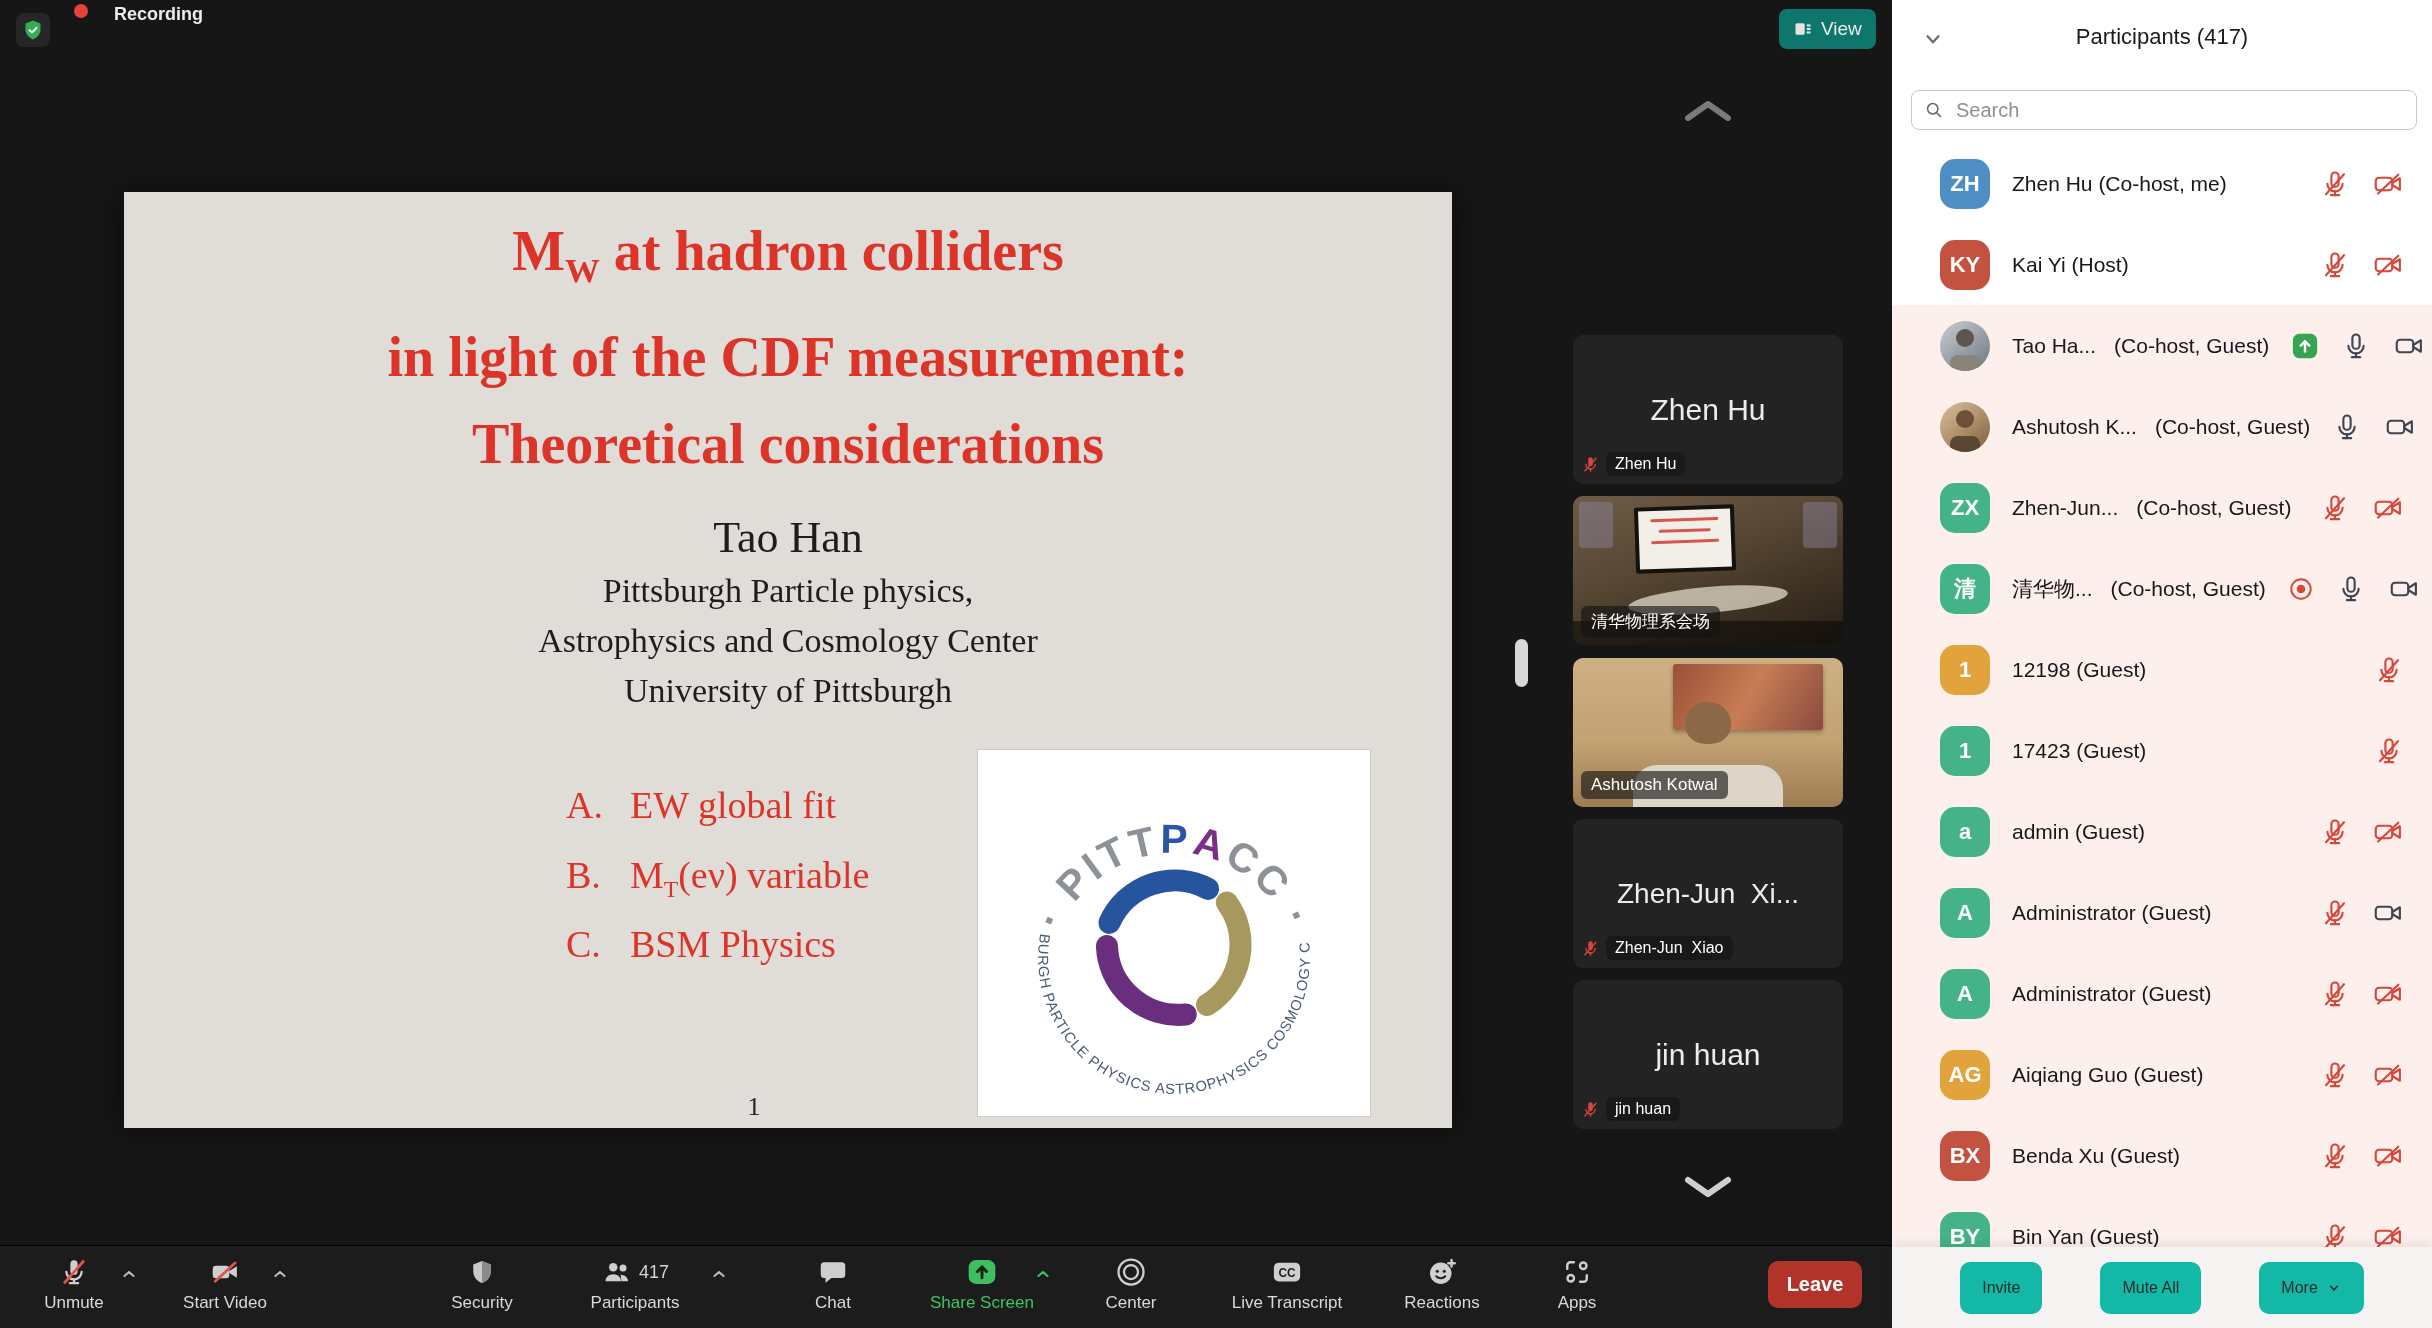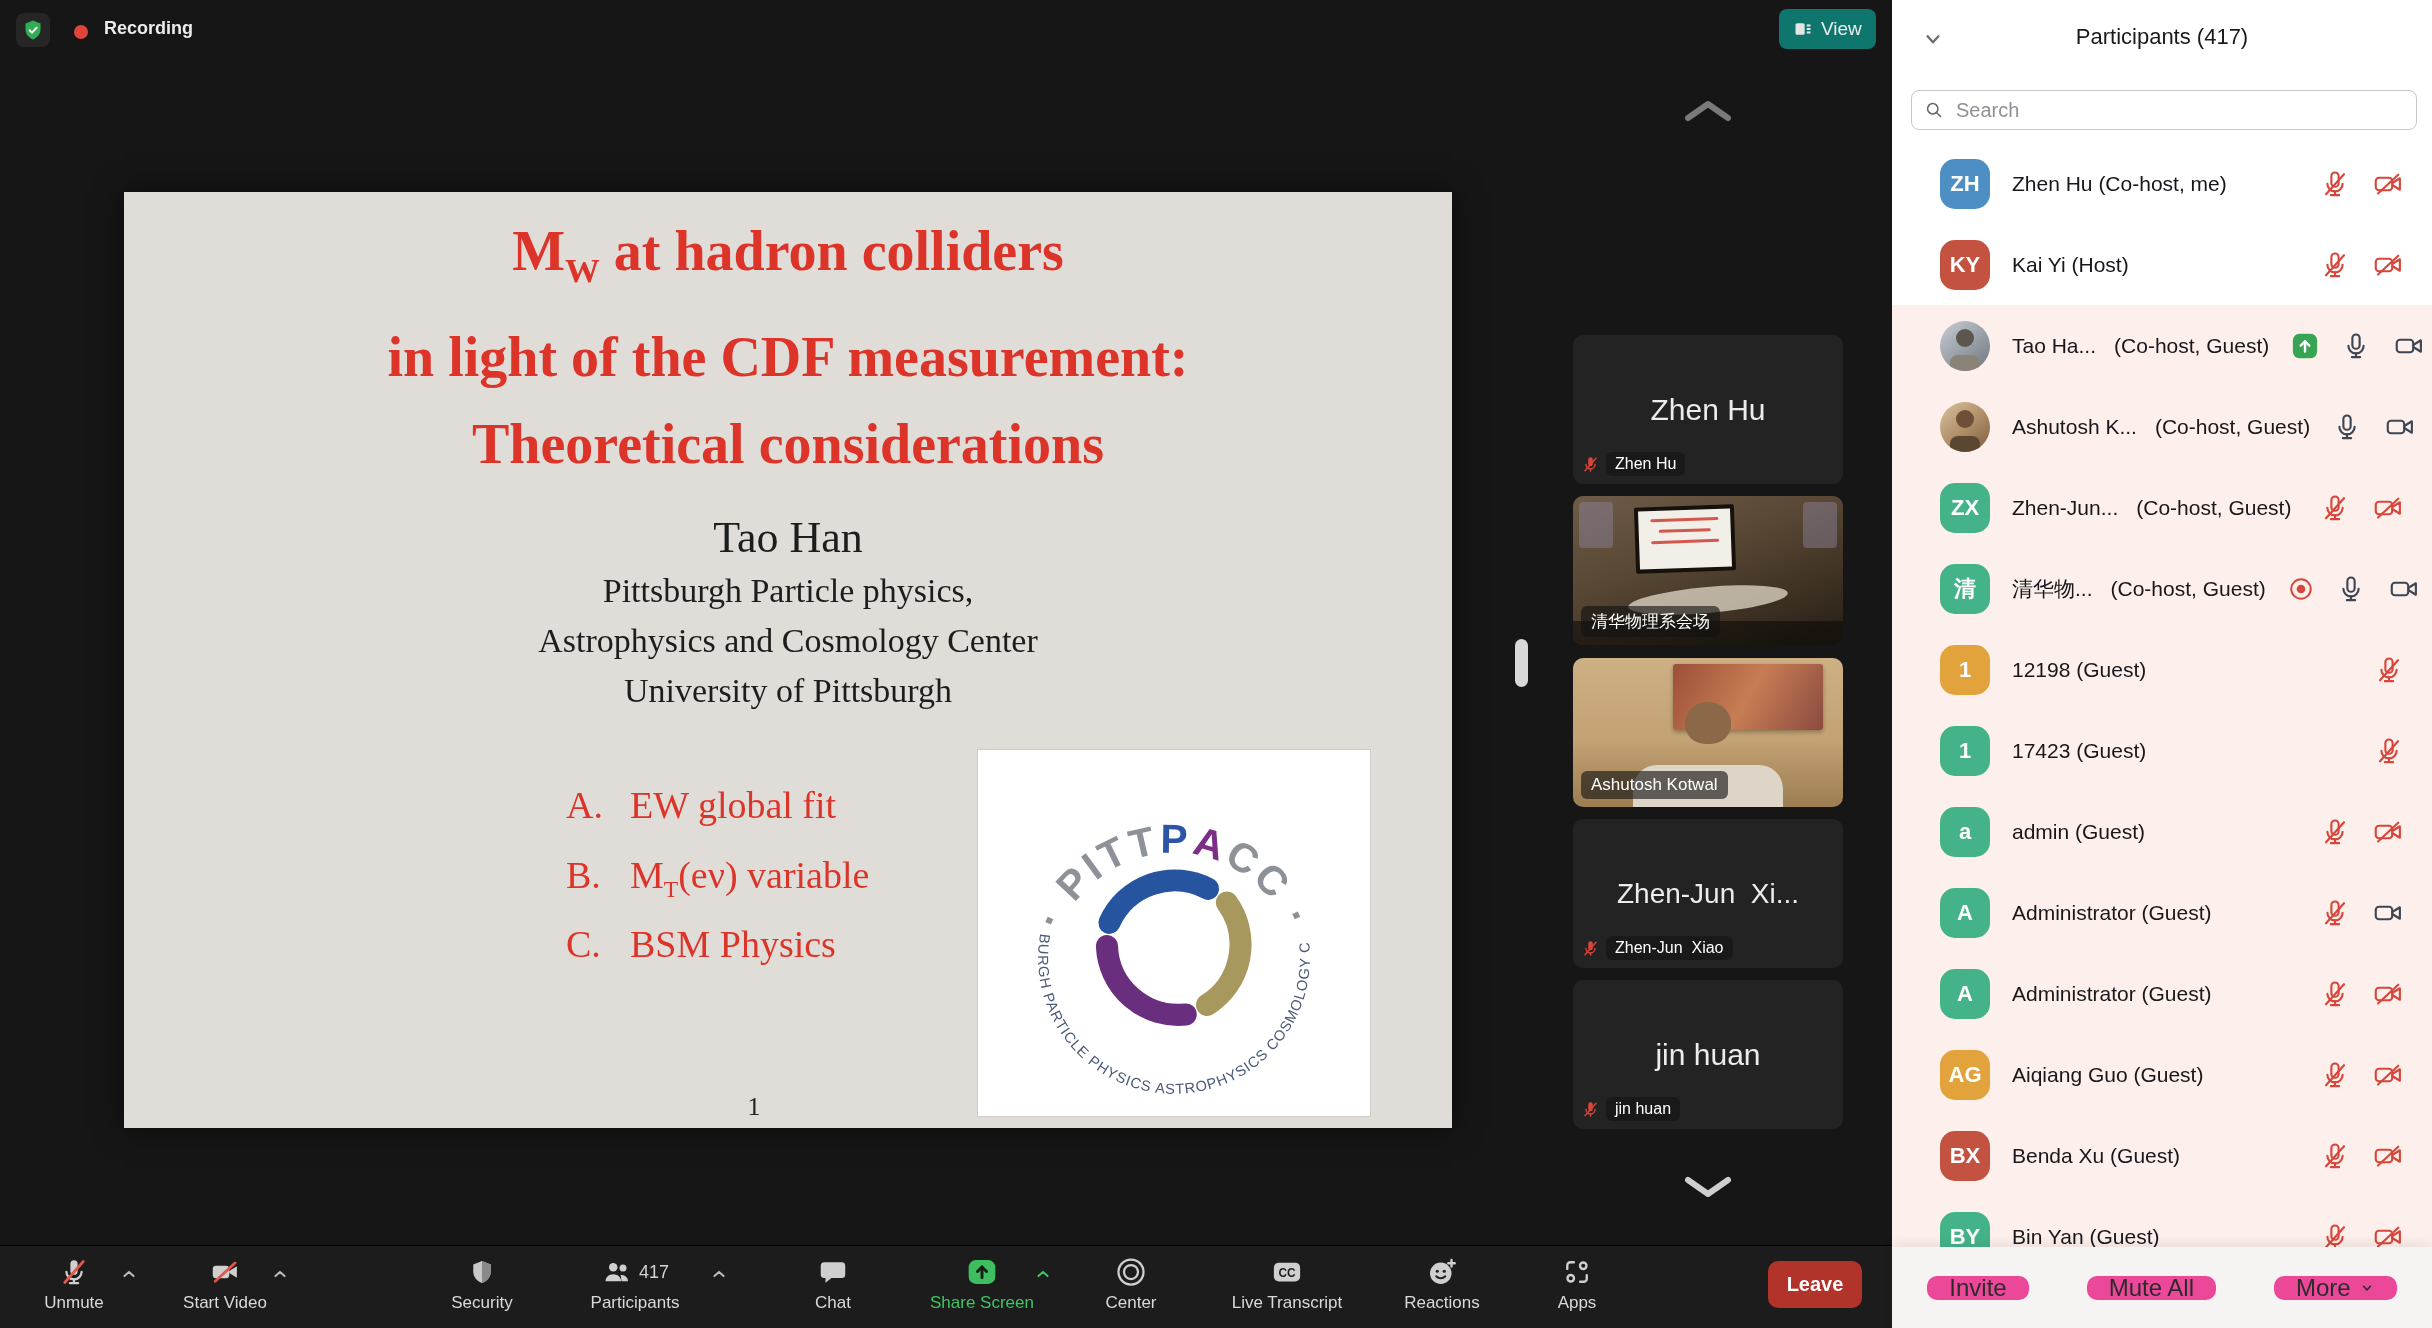--- a/index.html
+++ b/index.html
@@ -3,21 +3,21 @@
 <meta charset="utf-8">
 <style>
   html,body{margin:0;padding:0;background:#000;font-family:"Liberation Sans",sans-serif;}
   #app{position:relative;width:2432px;height:1328px;overflow:hidden;background:#151515;}
 
   
   .main{position:absolute;left:0;top:0;width:1892px;height:1328px;background:#161616;}
 
   .topbar{position:absolute;left:0;top:0;width:1892px;height:57px;}
   .shield-btn{position:absolute;left:16px;top:13px;width:34px;height:34px;background:#262626;border-radius:8px;display:flex;align-items:center;justify-content:center;}
-  .rec-wrap{position:absolute;left:74px;top:18px;display:flex;align-items:flex-end;gap:16px;}
+  .rec-wrap{position:absolute;left:74px;top:4px;display:flex;align-items:flex-start;gap:26px;}
   .rec-dot{width:14px;height:14px;border-radius:50%;background:#e0443a;}
   .rec-text{color:#ececec;font-size:18px;font-weight:600;}
   .view-btn{position:absolute;left:1779px;top:9px;height:40px;padding:0 14px;background:#0f766e;border-radius:8px;display:flex;align-items:center;gap:8px;color:#ececec;font-size:19px;}
 
   
   .slide{position:absolute;left:124px;top:192px;width:1328px;height:936px;background:#e0ddd8;box-shadow:0 0 28px rgba(0,0,0,.55);font-family:"Liberation Serif",serif;}
   .s-title{margin-top:16px;text-align:center;color:#dd3429;font-size:56px;line-height:87px;font-weight:600;}
   .s-title sub{font-size:.62em;}
   .s-author{margin-top:22px;text-align:center;color:#1d1d1d;}
   .s-author .a-name{font-size:44px;line-height:56px;}
@@ -91,21 +91,21 @@
   .avatar.photo-tao::after{content:"";position:absolute;width:30px;height:16px;border-radius:8px 8px 0 0;background:#8a8378;left:10px;bottom:0;}
   .avatar.photo-ashutosh{background:linear-gradient(140deg,#d9c2a0 0%,#b1906a 50%,#7c5c3f 100%);border-radius:50%;}
   .avatar.photo-ashutosh::before{content:"";position:absolute;width:18px;height:18px;border-radius:50%;background:#6e4f38;left:16px;top:8px;}
   .avatar.photo-ashutosh::after{content:"";position:absolute;width:30px;height:16px;border-radius:8px 8px 0 0;background:#5a4631;left:10px;bottom:0;}
   .p-name{margin-left:22px;font-size:21px;color:#17171c;white-space:pre;}
   .p-role{font-size:21px;color:#17171c;white-space:pre;}
   .p-role.gap{margin-left:18px;}
   .p-spacer{flex:1;}
   .ricon{margin-left:22px;display:flex;align-items:center;}
   .p-foot{position:absolute;left:0;bottom:0;width:100%;height:81px;background:#f6f4f2;box-shadow:0 -4px 10px rgba(0,0,0,.07);display:flex;align-items:center;justify-content:center;gap:58px;}
-  .pf-btn{height:24px;padding:0 22px;background:#ec4899;border:none;border-radius:10px;font-size:24px;color:#2b2b2b;display:flex;align-items:center;gap:8px;cursor:pointer;font-family:"Liberation Sans",sans-serif;}
+  .pf-btn{height:52px;padding:0 22px;background:#14b8a6;border:none;border-radius:10px;font-size:16px;color:#2b2b2b;display:flex;align-items:center;gap:8px;cursor:pointer;font-family:"Liberation Sans",sans-serif;}
 </style>
 </head>
 <body>
 
 <div id="app">
 
   <div class="main">
 
     <div class="topbar">
       <div class="shield-btn">

